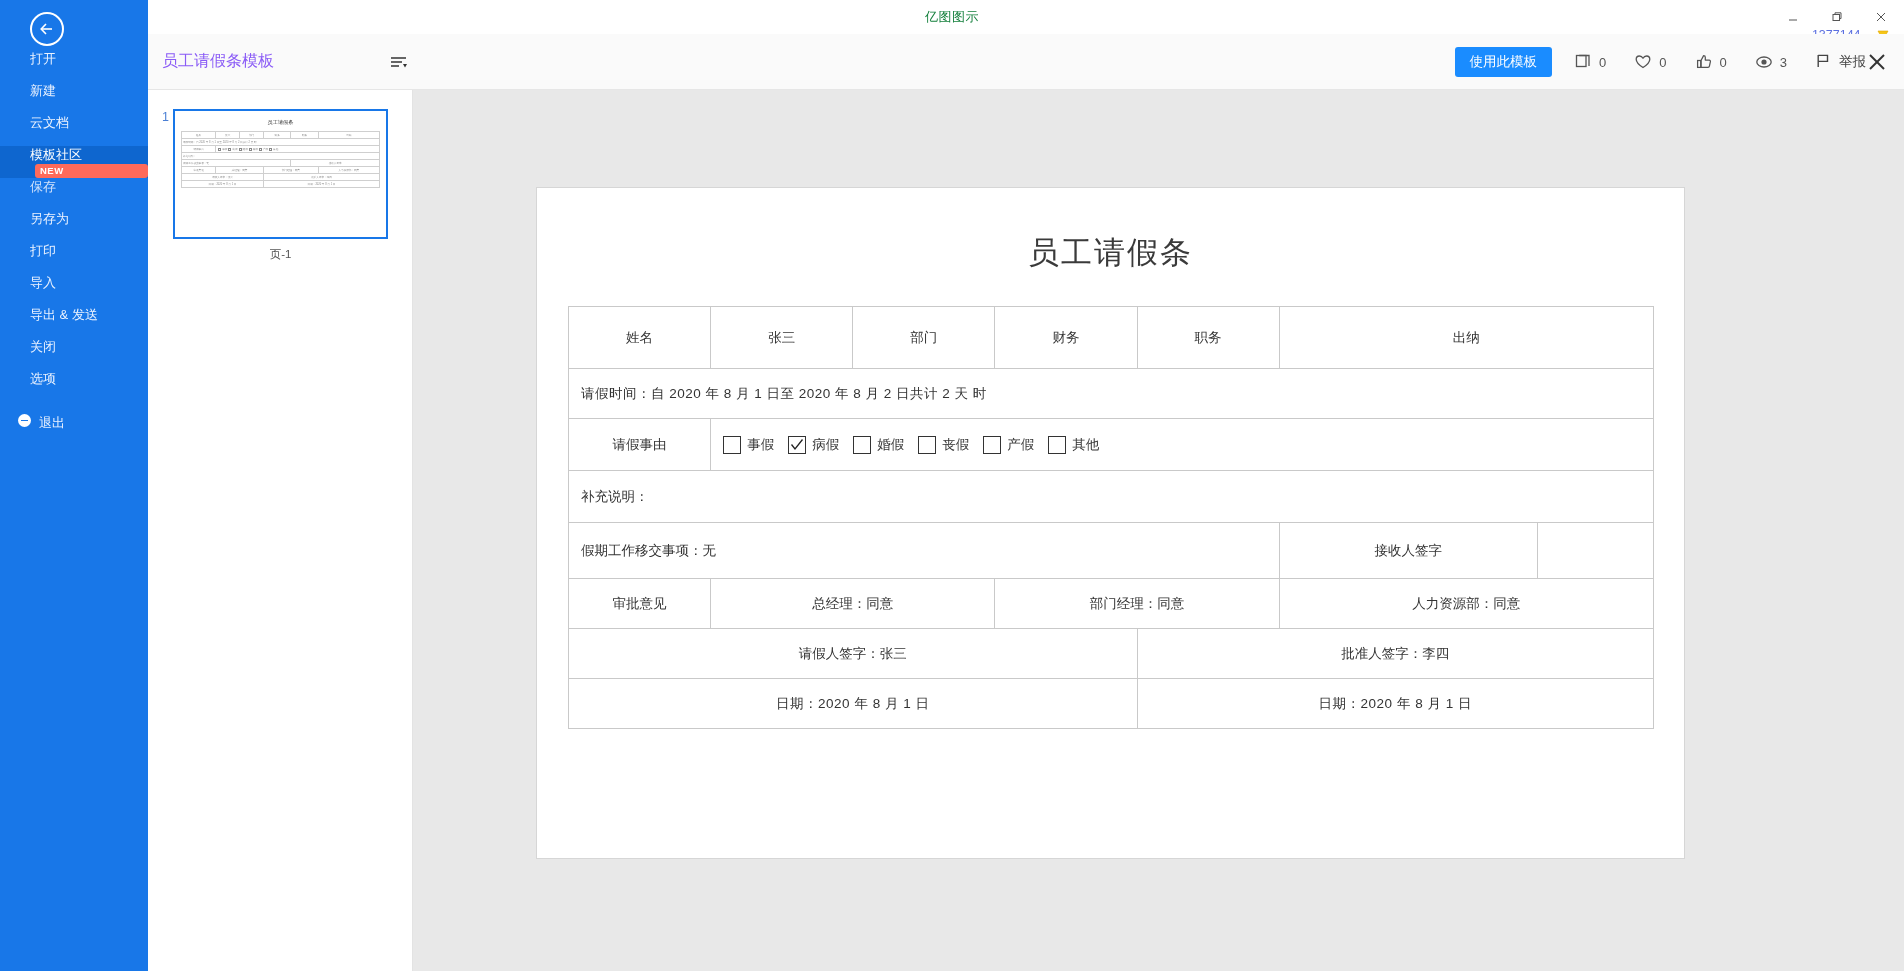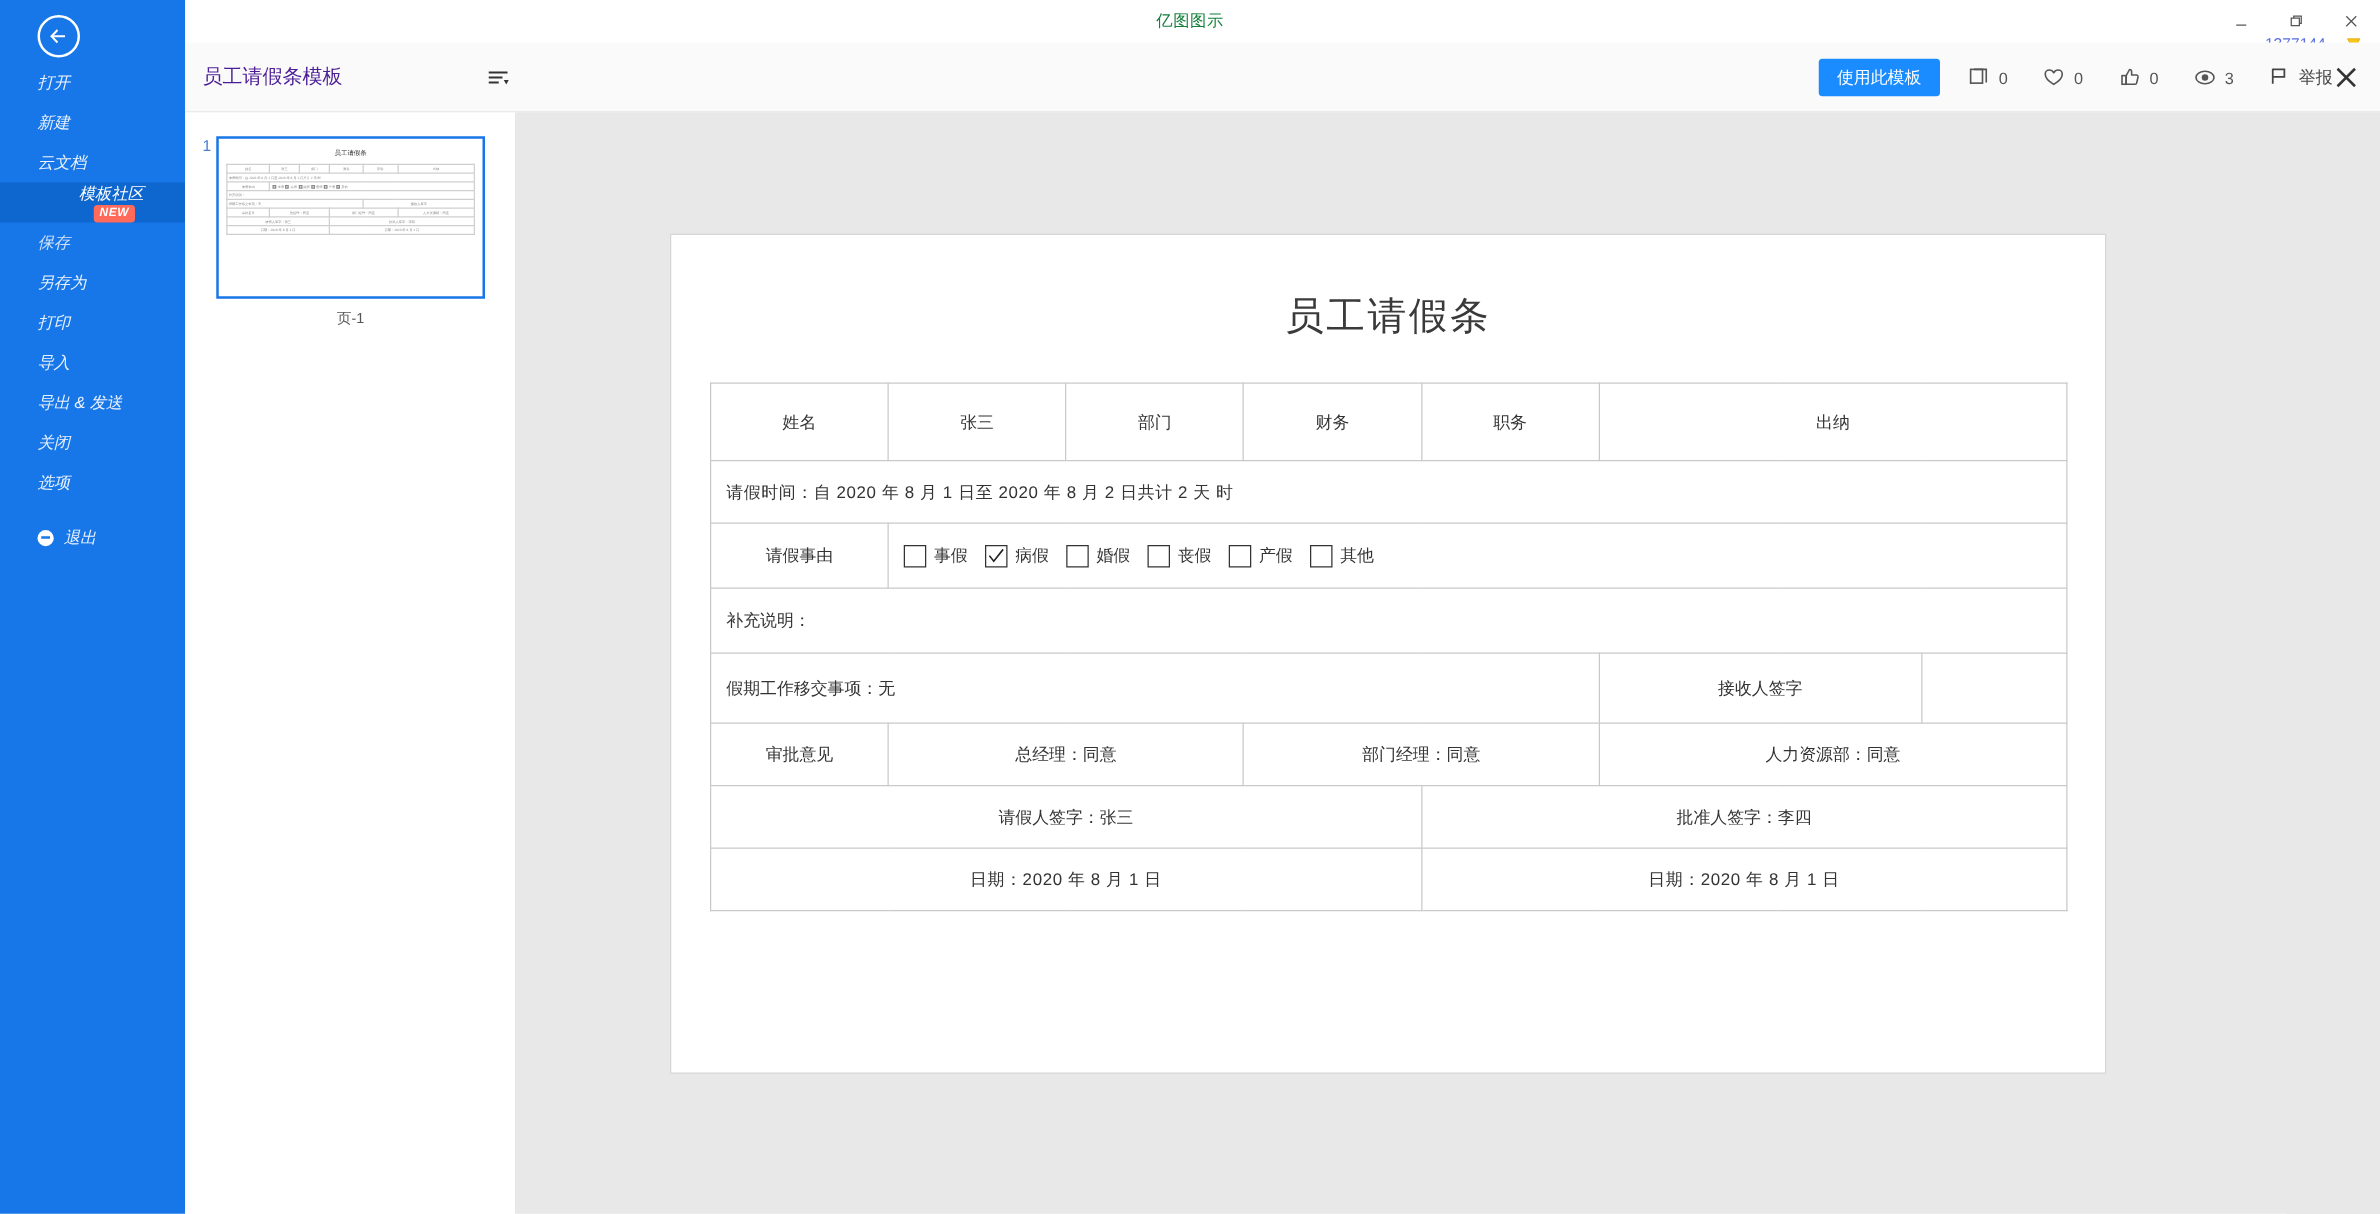--- a/index.html
+++ b/index.html
@@ -37,46 +37,45 @@
     background: #1877e8;
   }
   .back-circle {
     position: absolute; left: 30px; top: 12px;
     width: 34px; height: 34px; border: 2px solid #ffffff; border-radius: 50%;
     display: flex; align-items: center; justify-content: center; cursor: pointer;
   }
   .back-circle svg { display: block; }
   .side-list { position: absolute; left: 0; top: 50px; width: 148px; }
   .side-item {
-    height: 32px; display: flex; align-items: center;
+    height: 32px; display: flex; 
     padding-left: 30px; color: #eaf2ff; font-size: 13px; cursor: pointer;
     position: relative;
-    font-style: italic;
   }
   .side-item.dim { color: #cfe1fb; }
   .side-item.active { background: #0e66cf; color: #ffffff; flex-direction: column; }
   .side-item .badge {
     margin-left: 5px; background: #ff6a5a; color: #fff;
     font-size: 9.5px; font-weight: bold; padding: 1px 5px 2px; border-radius: 3px;
     letter-spacing: .5px;
   }
-  .side-item.exit { margin-top: 12px; padding-left: 30px; gap: 8px; }
+  .side-item.exit { margin-top: 12px; padding-left: 18px; gap: 8px; }
   .exit-dot {
     width: 13px; height: 13px; border-radius: 50%; background: #ffffff;
     display: flex; align-items: center; justify-content: center;
   }
   .exit-dot i { display: block; width: 7px; height: 1.6px; background: #1877e8; }
 
   
   .doc-toolbar {
     position: absolute; left: 148px; top: 34px; width: 1756px; height: 56px;
     background: #fafafa; border-bottom: 1px solid #e6e6e6;
     display: flex; align-items: center;
   }
-  .doc-title { margin-left: 14px; font-size: 16px; color: #4c1d95; }
+  .doc-title { margin-left: 14px; font-size: 16px; color: #8b5cf6; }
   .list-icon { margin-left: 114px; width: 22px; height: 22px; display: flex;
                align-items: center; justify-content: center; cursor: pointer; }
   .toolbar-right {
     position: absolute; right: 16px; top: 0; height: 56px;
     display: flex; align-items: center; gap: 0;
   }
   .use-tpl-btn {
     background: #1a8cff; color: #fff; font-size: 13.5px;
     height: 30px; padding: 0 15px; border: none; border-radius: 3px;
     display: flex; align-items: center; cursor: pointer; margin-right: 22px;

